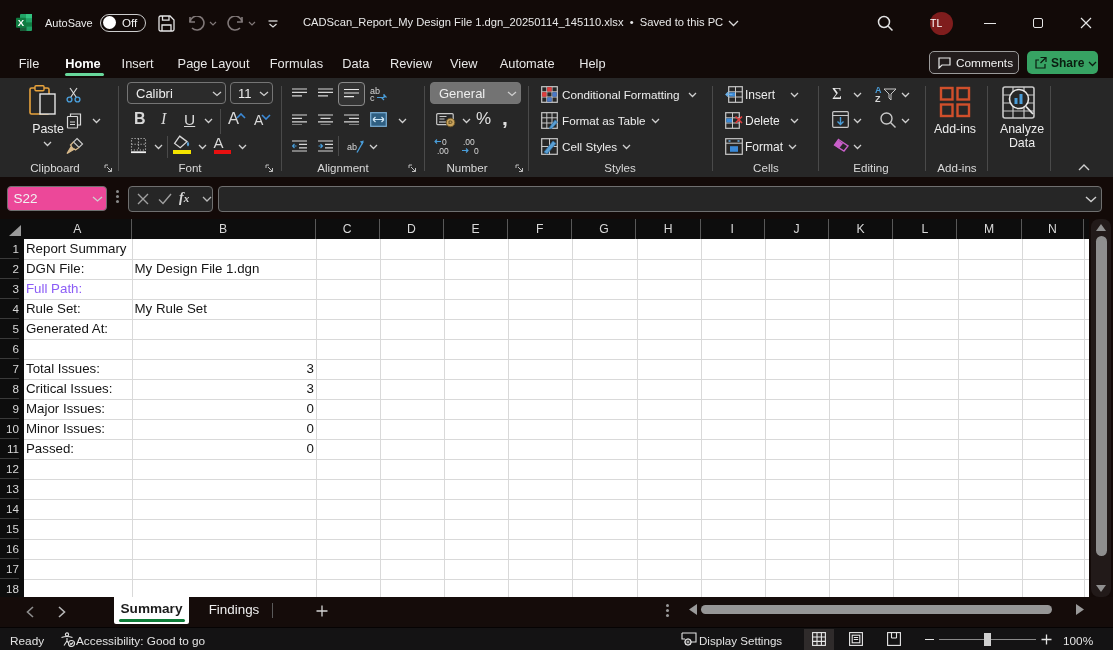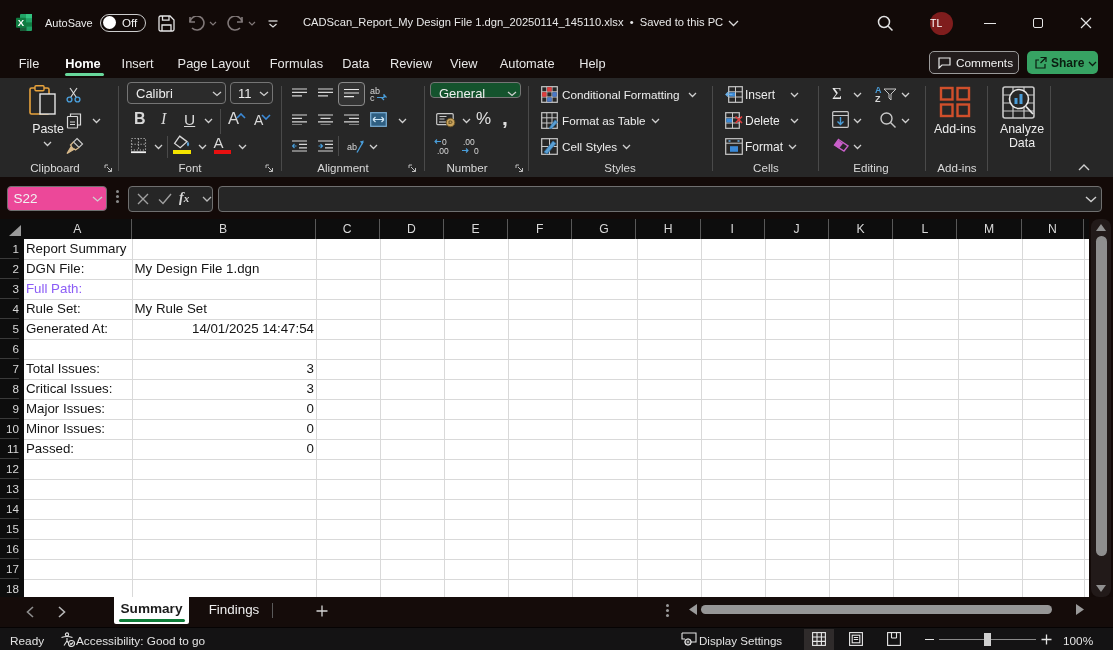--- a/index.html
+++ b/index.html
@@ -277,21 +277,21 @@
   <div class="abs" style="left:338px;top:56px;width:1px;height:20px;background:#4a4a4a;"></div>
   <svg class="abs" style="left:347px;top:58px;" width="18" height="16" viewBox="0 0 18 16">
     <text x="0" y="12" font-size="9" fill="#d8d8d8" font-family="Liberation Sans">ab</text>
     <path d="M10 14.5 L16 4" fill="none" stroke="#4a9eda" stroke-width="1.3"></path>
       <path d="M16.8 2.6 l-4 1 l2.8 2.8 Z" fill="#4a9eda"></path>
   </svg>
   <svg class="abs" style="left:369px;top:64px;" width="9" height="6" viewBox="0 0 9 6" fill="none" stroke="#d0d0d0" stroke-width="1.3">
       <path d="M1 1 l3.5 3.5 L8 1"></path>
     </svg>
 
-  <div class="abs" style="left:430px;top:2px;width:91px;height:16px;background:#14532d;border:1px solid #757575;border-radius:4px;text-decoration:underline;">
+  <div class="abs" style="left:430px;top:2px;width:91px;height:22px;background:#737373;border:1px solid #757575;border-radius:4px;text-decoration:underline;">
     <div class="abs" style="left:8px;top:3px;font-size:13px;">General</div>
     <svg class="abs" style="left:76px;top:8px;" width="10" height="6" viewBox="0 0 10 6" fill="none" stroke="#cfcfcf" stroke-width="1.3">
         <path d="M1 1 l4 3.5 L9 1"></path>
       </svg>
   </div>
 
   <svg class="abs" style="left:436px;top:33px;" width="22" height="15" viewBox="0 0 22 15">
     <rect x="0.7" y="0.7" width="16.5" height="11" rx="1" fill="none" stroke="#c8c8c8" stroke-width="1.2"></rect>
     <path d="M3.5 3.5 h7 M3.5 6 h5" stroke="#c8c8c8" stroke-width="1"></path>
     <rect x="3" y="8" width="7" height="2" fill="#c8c8c8" opacity="0.6"></rect>
@@ -539,21 +539,20 @@
       <div class="abs" style="left:0;top:320px;width:1065px;height:1px;background:#d9d9d9;"></div>
       <div class="abs" style="left:0;top:340px;width:1065px;height:1px;background:#d9d9d9;"></div>
       <div class="abs" style="left:0;top:360px;width:1065px;height:1px;background:#d9d9d9;"></div>
       <div class="abs" style="left:2px;top:0px;height:20px;line-height:19.5px;font-size:13.3px;color:#151515;white-space:nowrap;">Report Summary</div>
       <div class="abs" style="left:2px;top:20px;height:20px;line-height:19.5px;font-size:13.3px;color:#151515;white-space:nowrap;">DGN File:</div>
       <div class="abs" style="left:110.5px;top:20px;height:20px;line-height:19.5px;font-size:13.3px;color:#151515;white-space:nowrap;">My Design File 1.dgn</div>
       <div class="abs" style="left:2px;top:40px;height:20px;line-height:19.5px;font-size:13.3px;color:#8b5cf6;white-space:nowrap;">Full Path:</div>
       <div class="abs" style="left:2px;top:60px;height:20px;line-height:19.5px;font-size:13.3px;color:#151515;white-space:nowrap;">Rule Set:</div>
       <div class="abs" style="left:110.5px;top:60px;height:20px;line-height:19.5px;font-size:13.3px;color:#151515;white-space:nowrap;">My Rule Set</div>
       <div class="abs" style="left:2px;top:80px;height:20px;line-height:19.5px;font-size:13.3px;color:#151515;white-space:nowrap;">Generated At:</div>
-      <div class="abs" style="left:110.5px;top:80px;width:179.5px;height:20px;line-height:19.5px;font-size:13.3px;color:#151515;text-align:right;white-space:nowrap;">14/01/2025 14:47:54</div>
       <div class="abs" style="left:2px;top:120px;height:20px;line-height:19.5px;font-size:13.3px;color:#151515;white-space:nowrap;">Total Issues:</div>
       <div class="abs" style="left:110.5px;top:120px;width:179.5px;height:20px;line-height:19.5px;font-size:13.3px;color:#151515;text-align:right;white-space:nowrap;">3</div>
       <div class="abs" style="left:2px;top:140px;height:20px;line-height:19.5px;font-size:13.3px;color:#151515;white-space:nowrap;">Critical Issues:</div>
       <div class="abs" style="left:110.5px;top:140px;width:179.5px;height:20px;line-height:19.5px;font-size:13.3px;color:#151515;text-align:right;white-space:nowrap;">3</div>
       <div class="abs" style="left:2px;top:160px;height:20px;line-height:19.5px;font-size:13.3px;color:#151515;white-space:nowrap;">Major Issues:</div>
       <div class="abs" style="left:110.5px;top:160px;width:179.5px;height:20px;line-height:19.5px;font-size:13.3px;color:#151515;text-align:right;white-space:nowrap;">0</div>
       <div class="abs" style="left:2px;top:180px;height:20px;line-height:19.5px;font-size:13.3px;color:#151515;white-space:nowrap;">Minor Issues:</div>
       <div class="abs" style="left:110.5px;top:180px;width:179.5px;height:20px;line-height:19.5px;font-size:13.3px;color:#151515;text-align:right;white-space:nowrap;">0</div>
       <div class="abs" style="left:2px;top:200px;height:20px;line-height:19.5px;font-size:13.3px;color:#151515;white-space:nowrap;">Passed:</div>
       <div class="abs" style="left:110.5px;top:200px;width:179.5px;height:20px;line-height:19.5px;font-size:13.3px;color:#151515;text-align:right;white-space:nowrap;">0</div>

